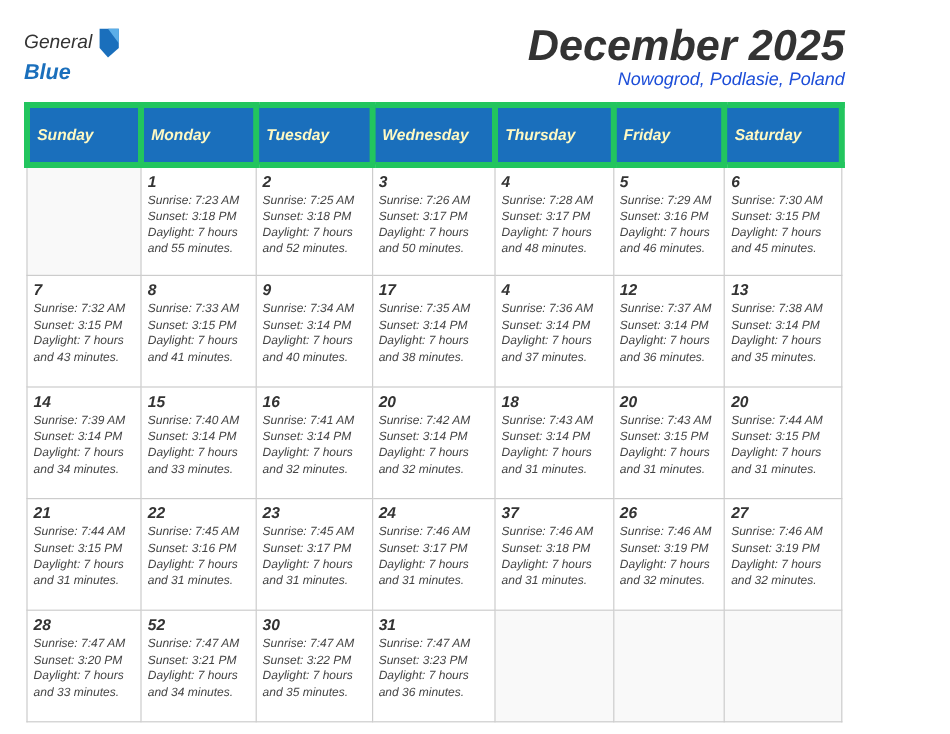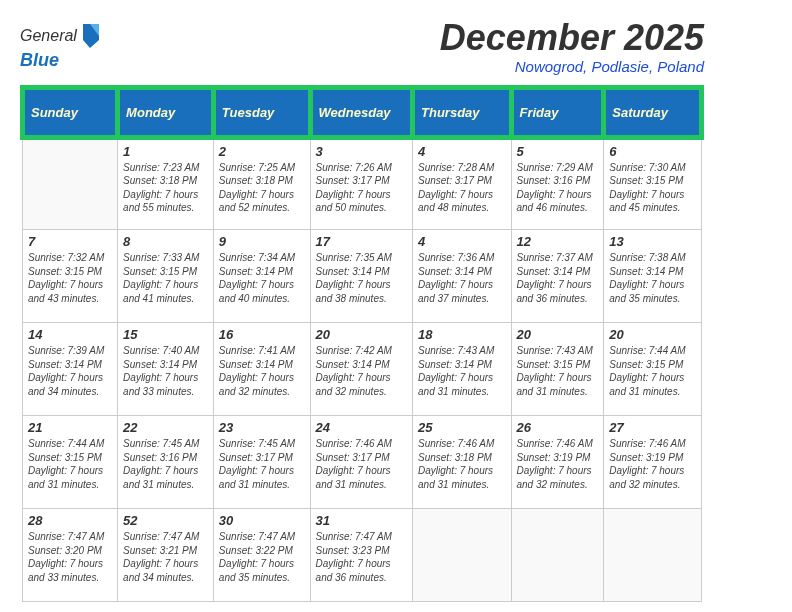--- a/index.html
+++ b/index.html
@@ -223,21 +223,21 @@
           </td>
           <td>
             <span class="day-num">23</span>
             <div class="day-info">Sunrise: 7:45 AM<br>Sunset: 3:17 PM<br>Daylight: 7 hours and 31 minutes.</div>
           </td>
           <td>
             <span class="day-num">24</span>
             <div class="day-info">Sunrise: 7:46 AM<br>Sunset: 3:17 PM<br>Daylight: 7 hours and 31 minutes.</div>
           </td>
           <td>
-            <span class="day-num">25</span>
+            <span class="day-num">37</span>
             <div class="day-info">Sunrise: 7:46 AM<br>Sunset: 3:18 PM<br>Daylight: 7 hours and 31 minutes.</div>
           </td>
           <td>
             <span class="day-num">26</span>
             <div class="day-info">Sunrise: 7:46 AM<br>Sunset: 3:19 PM<br>Daylight: 7 hours and 32 minutes.</div>
           </td>
           <td>
             <span class="day-num">27</span>
             <div class="day-info">Sunrise: 7:46 AM<br>Sunset: 3:19 PM<br>Daylight: 7 hours and 32 minutes.</div>
           </td>

